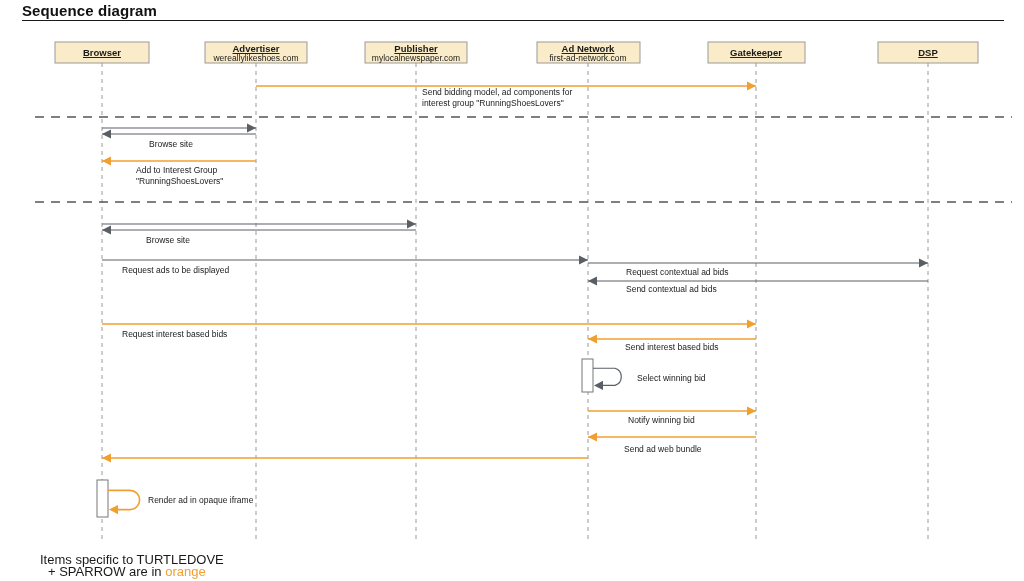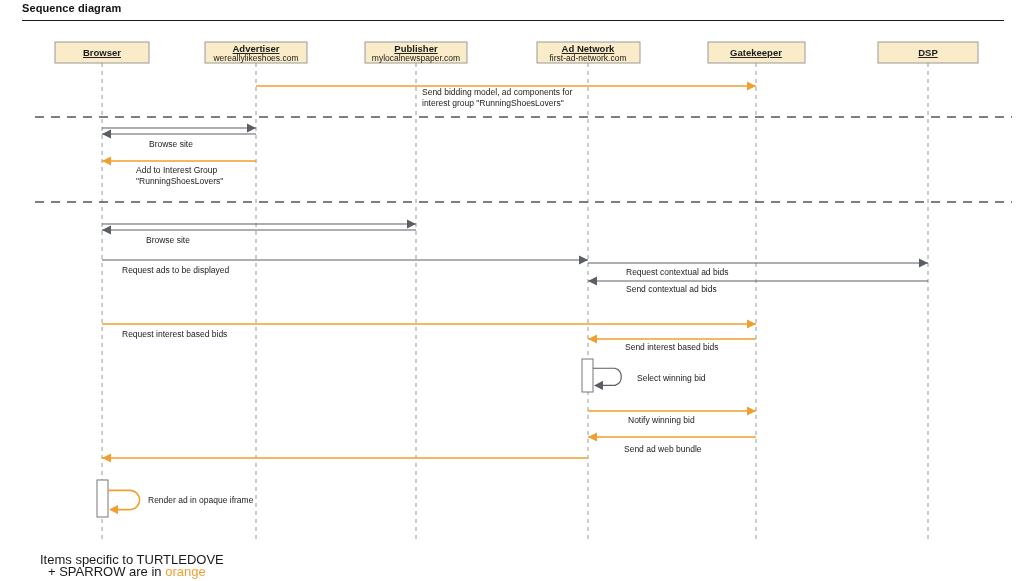--- a/index.html
+++ b/index.html
@@ -12,21 +12,21 @@
     height: 581px;
     font-family: "Liberation Sans", sans-serif;
     color: #1a1a1a;
     position: relative;
     overflow: hidden;
   }
   #page-title {
     position: absolute;
     left: 22px;
     top: 2px;
-    font-size: 11px;
+    font-size: 15px;
     font-weight: bold;
     letter-spacing: 0.1px;
     color: #111111;
   }
   #title-rule {
     position: absolute;
     left: 22px;
     top: 20px;
     width: 982px;
     height: 1px;

